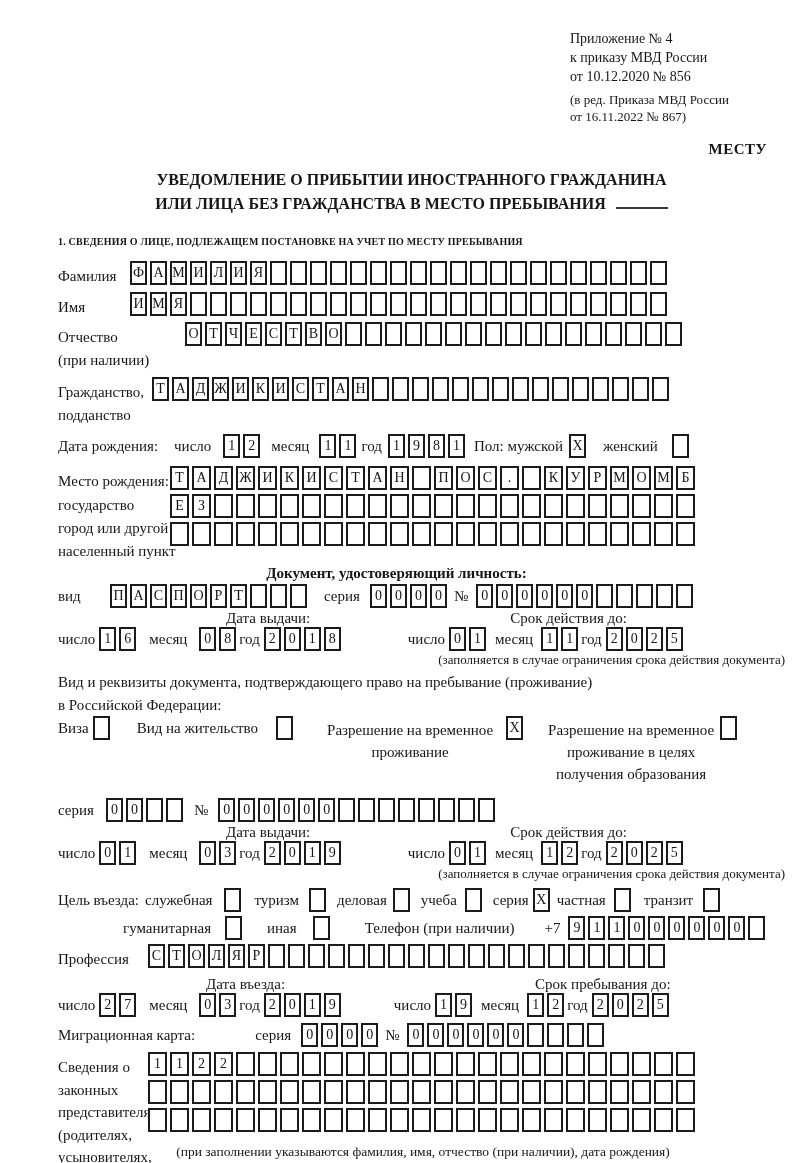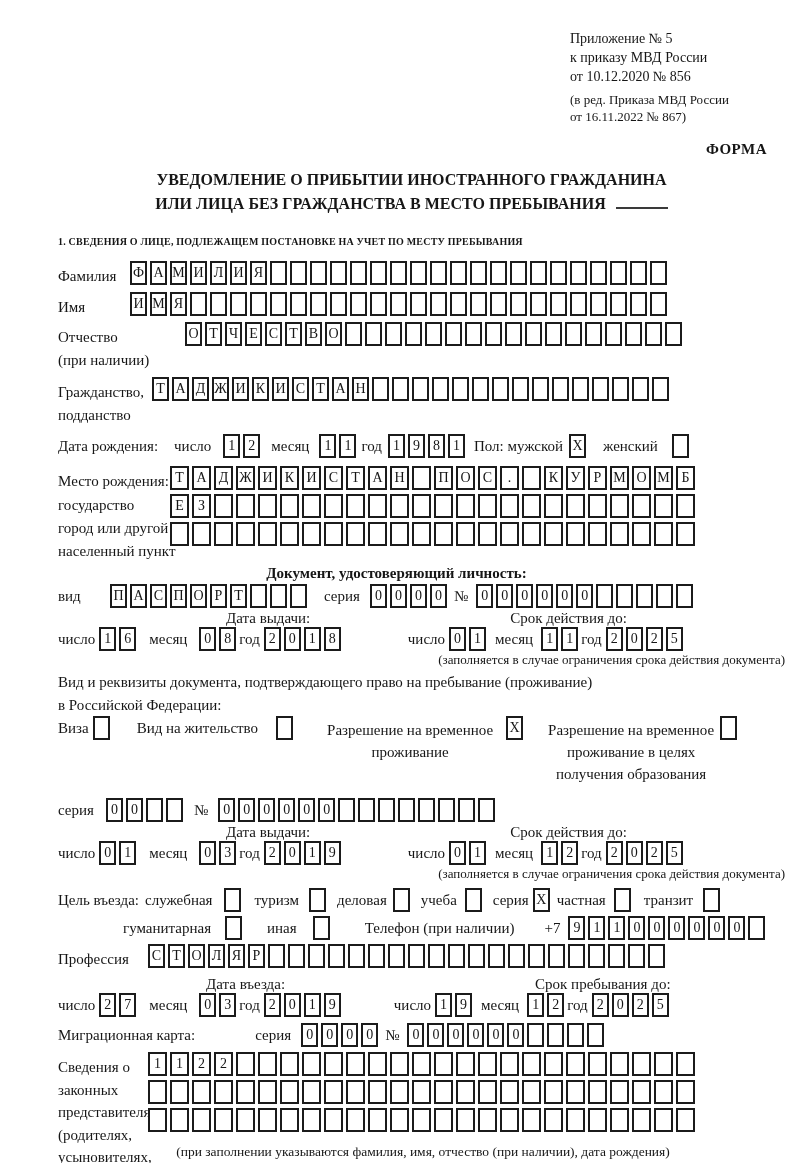--- a/index.html
+++ b/index.html
@@ -35,30 +35,30 @@
   .note { font-size:13px; margin-top:1px; }
   .plain { margin-top:6px; }
   .ig { display:flex; flex:0 0 auto; }
 </style>
 </head>
 <body>
 
 <div class="page">
 
   <div class="hdr">
-    <div>Приложение № 5</div>
+    <div>Приложение № 4</div>
     <div>к приказу МВД России</div>
     <div>от 10.12.2020 № 856</div>
   </div>
   <div class="hdr-sub">
     <div>(в ред. Приказа МВД России</div>
     <div>от 16.11.2022 № 867)</div>
   </div>
 
-  <div class="forma">ФОРМА</div>
+  <div class="forma">МЕСТУ</div>
 
   <div class="title">
     <div>УВЕДОМЛЕНИЕ О ПРИБЫТИИ ИНОСТРАННОГО ГРАЖДАНИНА</div>
     <div><span>ИЛИ ЛИЦА БЕЗ ГРАЖДАНСТВА В МЕСТО ПРЕБЫВАНИЯ</span><span class="uline"></span></div>
   </div>
 
   <div class="sec1">1. СВЕДЕНИЯ О ЛИЦЕ, ПОДЛЕЖАЩЕМ ПОСТАНОВКЕ НА УЧЕТ ПО МЕСТУ ПРЕБЫВАНИЯ</div>
 
   <div class="frow" style="margin-top:14px">
     <div class="flabel" style="width:72px">Фамилия</div>

